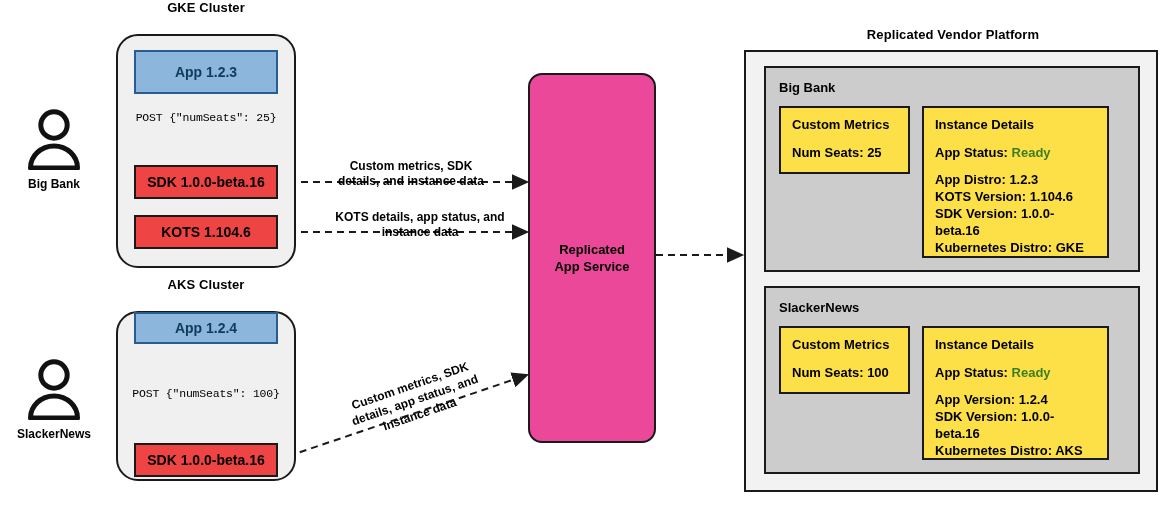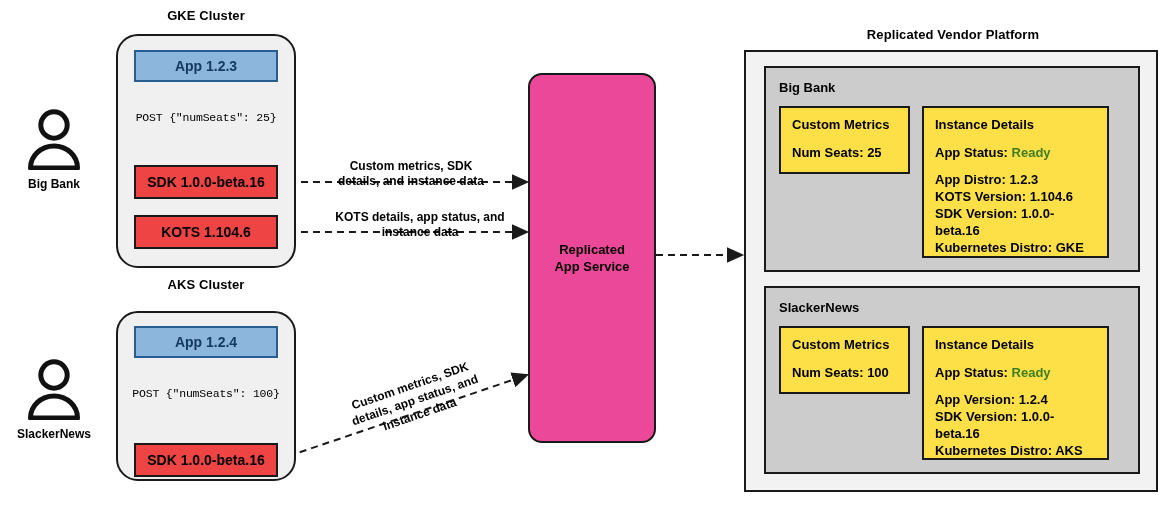--- a/index.html
+++ b/index.html
@@ -90,37 +90,37 @@
   </div>
 
   <div class="abs" style="left:26px;top:358px;">
     <svg class="person" viewBox="0 0 56 62">
       <circle cx="28" cy="17" r="13.2" fill="none" stroke="#111" stroke-width="5"></circle>
       <path d="M4.5,60 a23.5,22 0 0 1 47,0 z" fill="none" stroke="#111" stroke-width="5" stroke-linejoin="round"></path>
     </svg>
     <div class="lbl" style="width:106px;margin-left:-25px;margin-top:3px;">SlackerNews</div>
   </div>
 
-  <div class="abs ttl" style="left:120px;top:8px;width:172px;">GKE Cluster</div>
+  <div class="abs ttl" style="left:120px;top:0;width:172px;">GKE Cluster</div>
 
   <div class="abs cluster" style="left:116px;top:34px;width:180px;height:234px;"></div>
 
-  <div class="abs appbox center-box" style="left:134px;top:50px;width:144px;height:32px;">App 1.2.3</div>
+  <div class="abs appbox center-box" style="left:134px;top:50px;width:144px;height:44px;">App 1.2.3</div>
 
   <div class="abs mono" style="left:118px;top:111px;width:176px;text-align:center;">POST {"numSeats": 25}</div>
 
   <div class="abs wbox center-box" style="left:134px;top:165px;width:144px;height:34px;">SDK 1.0.0-beta.16</div>
 
   <div class="abs wbox center-box" style="left:134px;top:215px;width:144px;height:34px;">KOTS 1.104.6</div>
 
   <div class="abs ttl" style="left:120px;top:277px;width:172px;">AKS Cluster</div>
 
   <div class="abs cluster" style="left:116px;top:311px;width:180px;height:170px;"></div>
 
-  <div class="abs appbox center-box" style="left:134px;top:326px;width:144px;height:32px;">App 1.2.4</div>
+  <div class="abs appbox center-box" style="left:134px;top:312px;width:144px;height:32px;">App 1.2.4</div>
 
   <div class="abs mono" style="left:114px;top:387px;width:184px;text-align:center;">POST {"numSeats": 100}</div>
 
   <div class="abs wbox center-box" style="left:134px;top:443px;width:144px;height:34px;">SDK 1.0.0-beta.16</div>
 
   <div class="abs elabel" style="left:330px;top:159px;width:162px;">
     <div>Custom metrics, SDK</div>
     <div>details, and instance data</div>
   </div>
 

